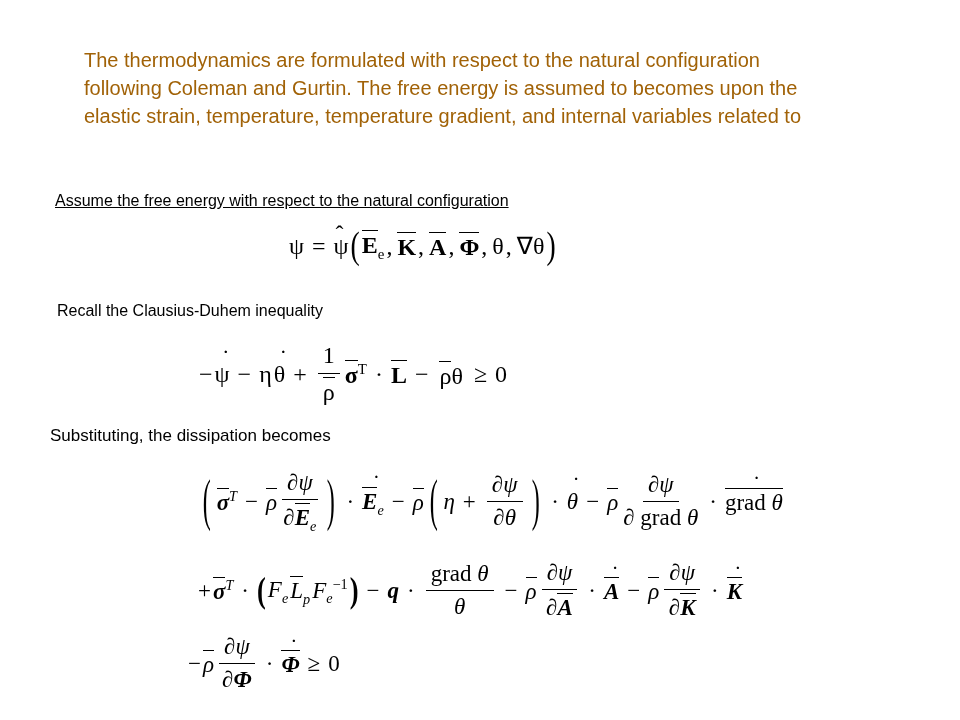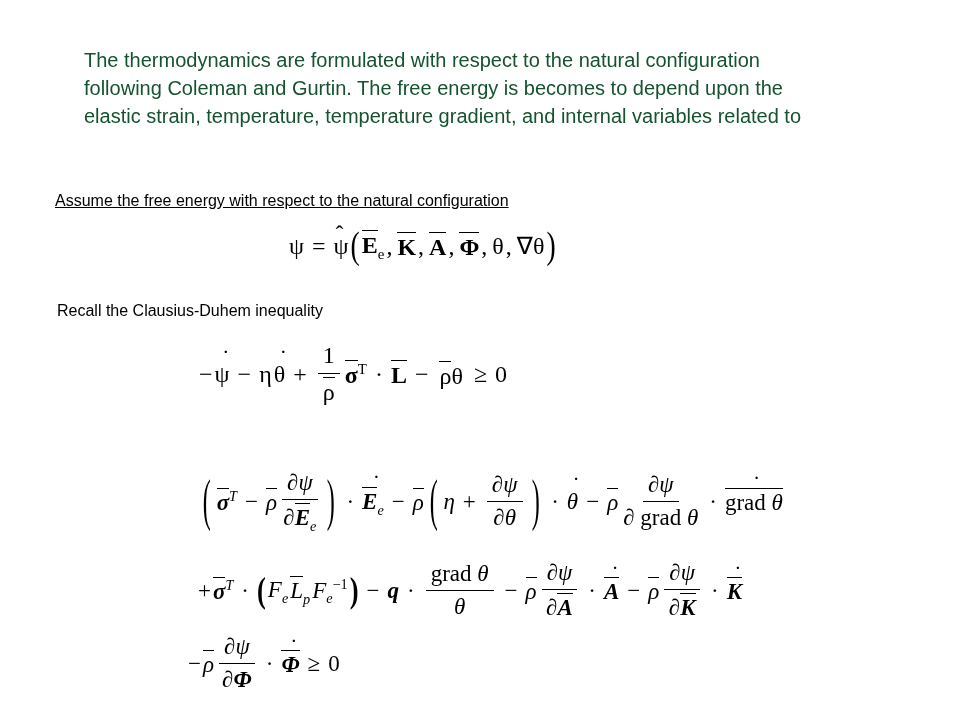--- a/index.html
+++ b/index.html
@@ -1,18 +1,18 @@
 <!DOCTYPE html>
 <html><head>
 <meta charset="utf-8">
 <style>
   html,body{margin:0;padding:0;}
   body{width:960px;height:720px;background:#ffffff;font-family:"Liberation Sans",sans-serif;position:relative;overflow:hidden;}
   .abs{position:absolute;}
-  .intro{left:84px;top:46px;width:800px;color:#14532d;font-size:20px;line-height:28px;}
+  .intro{left:84px;top:46px;width:800px;color:#a16207;font-size:20px;line-height:28px;}
   .caption{color:#000;font-size:16px;}
   .eq{position:absolute;display:flex;align-items:center;font-family:"Liberation Serif",serif;font-size:24px;color:#000;white-space:nowrap;}
   .eq3{font-size:23px;}
   .eq > *{margin:0 1px;}
   .op{margin:0 7px;}
   .cm{margin:0 4px 0 1px;}
   .b{font-weight:bold;}
   .i{font-style:italic;}
   .bi{font-weight:bold;font-style:italic;}
   .sup{font-size:0.62em;vertical-align:super;line-height:1;}
@@ -28,21 +28,21 @@
   .bigp{display:inline-block;transform:scaleY(1.35);font-size:1.15em;}
   .tallp{display:inline-block;transform:scaleY(2.45) scaleX(1.05);font-size:1em;margin:0 5px;}
 </style>
 </head>
 <body>
 
 <div style="width:960px;height:720px;">
 
   <div class="abs intro">
     <div>The thermodynamics are formulated with respect to the natural configuration</div>
-    <div>following Coleman and Gurtin.  The free energy is becomes to depend upon the</div>
+    <div>following Coleman and Gurtin.  The free energy is assumed to becomes upon the</div>
     <div>elastic strain, temperature, temperature gradient, and internal variables related to</div>
   </div>
 
   <div class="abs caption" style="left:55px;top:192px;text-decoration:underline;">Assume the free energy with respect to the natural configuration</div>
 
   <div class="eq" style="left:288px;top:230px;">
     <span>ψ</span>
     <span class="op">=</span>
     <span class="hatted"><span class="acc">ˆ</span><span>ψ</span></span>
     <span class="bigp">(</span>
@@ -77,20 +77,21 @@
     <span class="op">·</span>
     <span class="ol b">L</span>
     <span class="op">−</span>
     <span class="frac">
       <span class="den"><span class="ol">ρ</span><span>θ</span></span>
     </span>
     <span class="op">≥</span>
     <span>0</span>
   </div>
 
+  <div class="abs caption" style="left:50px;top:426px;font-size:17px;">Substituting, the dissipation becomes</div>
 
   <div class="eq eq3" style="left:198px;top:470px;">
     <span class="tallp">(</span>
     <span><span class="ol bi">σ</span><span class="sup i">T</span></span>
     <span class="op">−</span>
     <span class="ol i">ρ</span>
     <span class="frac">
       <span class="num"><span>∂</span><span class="i">ψ</span></span>
       <span class="den"><span>∂</span><span class="ol bi">E</span><span class="sub i">e</span></span>
     </span>

